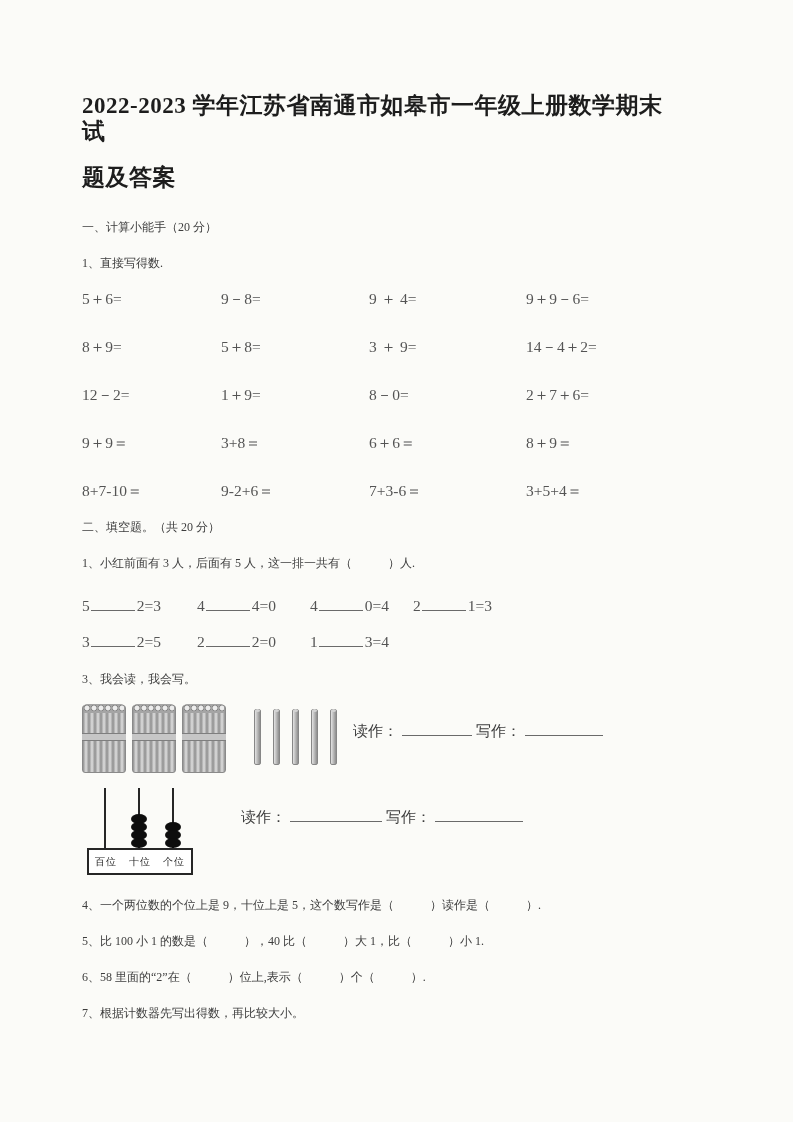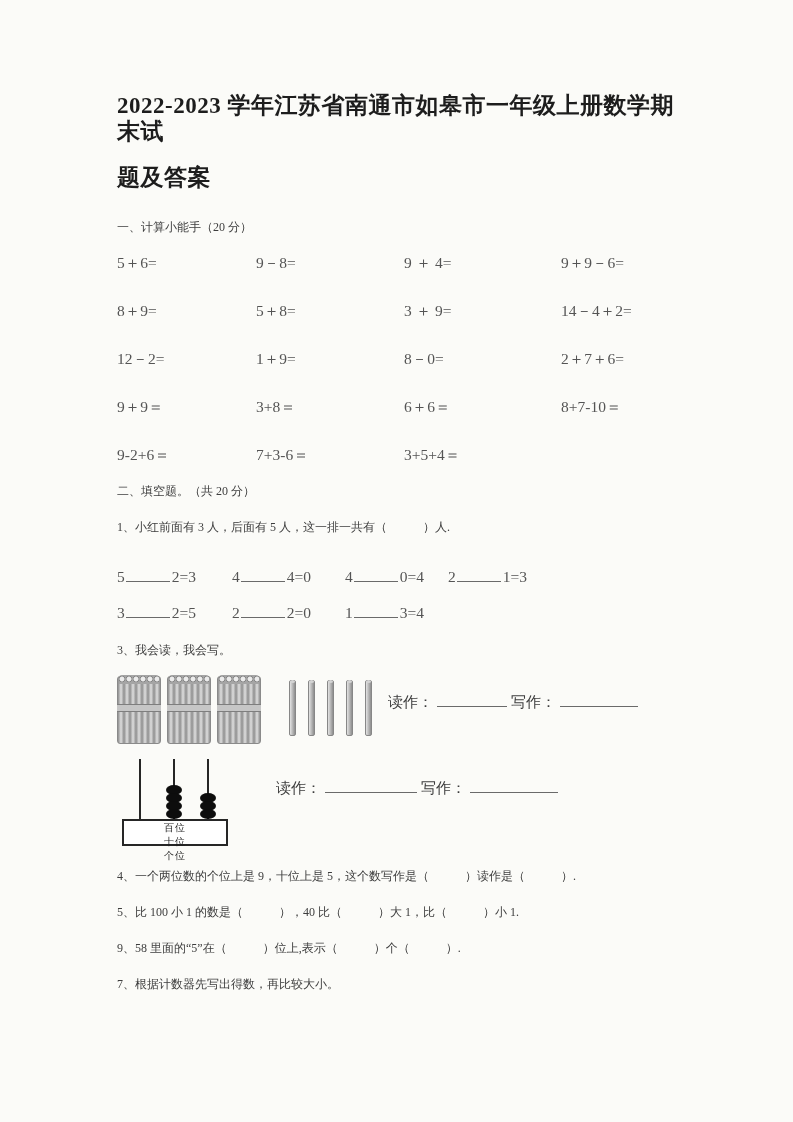--- a/index.html
+++ b/index.html
@@ -6,21 +6,21 @@
   body{
     width:793px;height:1122px;
     background:#fbfbf8;
     font-family:"Liberation Serif","DejaVu Serif",serif;
     color:#3d3d3d;
     overflow:hidden;
   }
   .page{
     box-sizing:border-box;
     width:793px;height:1122px;
-    padding:93px 110px 0 117px;
+    padding:93px 110px 0 82px;
   }
   
   .title-line{
     font-size:23px;font-weight:bold;color:#1d1d1d;
     line-height:26px;margin:0;letter-spacing:0.5px;
   }
   .title-line.second{margin-top:20px;}
   
   .line{margin:16px 0 0;line-height:20px;font-size:12px;}
   .sec-heading{margin-top:26px;}
@@ -29,21 +29,21 @@
     margin-top:16px;
     display:grid;
     grid-template-columns:111px 120px 129px 1fr;
     row-gap:17px;
     font-size:15.5px;color:#545454;
     line-height:20px;
     gap:28px;
   }
   
   .fill-grid{
-    margin-top:30px;
+    margin-top:23px;
     display:grid;
     grid-template-columns:115px 113px 103px 1fr;
     row-gap:16px;
     font-size:15.5px;color:#545454;
     line-height:20px;
   }
   .blank{
     display:inline-block;width:44px;height:14px;
     border-bottom:1px solid #6a6a6a;
     vertical-align:baseline;margin:0 2px 0 1px;
@@ -83,57 +83,59 @@
   }
   .read-write{white-space:nowrap;font-size:15px;color:#3d3d3d;}
   .sticks-row .read-write{margin-left:16px;margin-top:16px;}
   
   .abacus-row{margin-top:10px;display:flex;align-items:flex-start;height:92px;}
   .abacus{position:relative;width:106px;height:88px;margin-left:5px;}
   .abox{
     position:absolute;bottom:0;left:0;right:0;height:23px;
     border:2px solid #262626;background:#fff;
     display:flex;align-items:center;justify-content:space-around;
-    font-size:10px;color:#1e1e1e;letter-spacing:1px;flex-direction:column;
+    font-size:10px;color:#1e1e1e;letter-spacing:1px;
   }
   .rod{position:absolute;bottom:27px;width:2px;height:60px;background:#262626;}
   .rod-1{left:17px;} .rod-2{left:51px;} .rod-3{left:85px;}
   .rod-beads{
     position:absolute;bottom:0;left:50%;transform:translateX(-50%);
     display:flex;flex-direction:column;justify-content:flex-end;
   }
   .bead{width:16px;height:10px;background:#0d0d0d;border-radius:50%;margin-top:-2px;}
   .abacus-row .read-write{margin-left:48px;margin-top:20px;}
 </style>
 </head>
 <body>
 
 <div class="page">
 
   <p class="title-line">2022-2023 学年江苏省南通市如皋市一年级上册数学期末试</p>
   <p class="title-line second">题及答案</p>
 
   <p class="line sec-heading">一、计算小能手（20 分）</p>
+  <p class="line">1、直接写得数.</p>
 
   <div class="calc-grid">
     <div>5＋6=</div>
     <div>9－8=</div>
     <div>9 ＋ 4=</div>
     <div>9＋9－6=</div>
     <div>8＋9=</div>
     <div>5＋8=</div>
     <div>3 ＋ 9=</div>
     <div>14－4＋2=</div>
     <div>12－2=</div>
     <div>1＋9=</div>
     <div>8－0=</div>
     <div>2＋7＋6=</div>
     <div>9＋9＝</div>
     <div>3+8＝</div>
     <div>6＋6＝</div>
+    <div>8＋9＝</div>
     <div>8+7-10＝</div>
     <div>9-2+6＝</div>
     <div>7+3-6＝</div>
     <div>3+5+4＝</div>
   </div>
 
   <p class="line" style="margin-top:16px">二、填空题。（共 20 分）</p>
   <p class="line" style="">1、小红前面有 3 人，后面有 5 人，这一排一共有（　　　）人.</p>
 
   <div class="fill-grid">
@@ -192,16 +194,16 @@
         <span>个位</span>
       </div>
     </div>
     <div class="read-write">
       <span>读作：</span><span class="uline u92"></span><span>写作：</span><span class="uline u88"></span>
     </div>
   </div>
 
   <p class="line" style="margin-top:16px">4、一个两位数的个位上是 9，十位上是 5，这个数写作是（　　　）读作是（　　　）.</p>
   <p class="line">5、比 100 小 1 的数是（　　　），40 比（　　　）大 1，比（　　　）小 1.</p>
-  <p class="line">9、58 里面的“5”在（　　　）位上,表示（　　　）个（　　　）.</p>
+  <p class="line">6、58 里面的“2”在（　　　）位上,表示（　　　）个（　　　）.</p>
   <p class="line">7、根据计数器先写出得数，再比较大小。</p>
 
 </div>
 
 </body></html>

